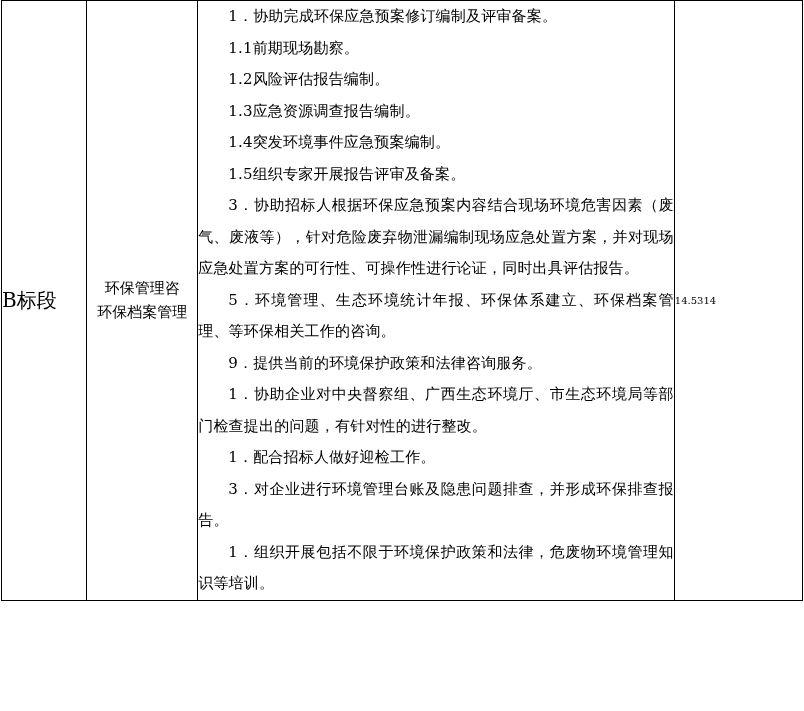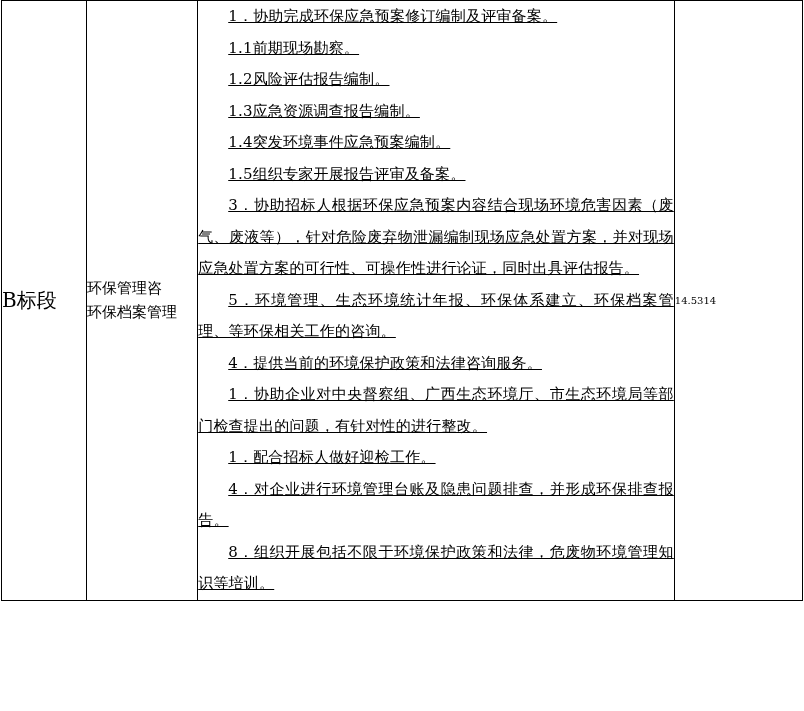--- a/index.html
+++ b/index.html
@@ -29,20 +29,21 @@
     border: 1px solid #000000;
     vertical-align: middle;
     padding: 0;
   }
   td.col-lot {
     width: 84px;
     font-size: 20px;
   }
   td.col-name {
     width: 110px;
+    text-align: center;
     font-size: 15px;
     line-height: 24px;
   }
   td.col-content {
     width: 475px;
     padding: 6px 10px 8px 10px;
     vertical-align: top;
   }
   td.col-amount {
     width: 127px;
@@ -56,21 +57,20 @@
   }
   .content-list li {
     font-size: 15px;
     line-height: 31.5px;
     text-align: justify;
     text-justify: inter-ideograph;
     text-indent: 2em;
     margin: 0;
     padding: 0;
     letter-spacing: 0.2px;
-    text-decoration: underline;
   }
   .name-line {
     display: block;
   }
 </style>
 </head>
 <body>
 
 <div class="page">
   <table class="doc-table">
@@ -84,24 +84,24 @@
         <td class="col-content">
           <ul class="content-list">
             <li>1．协助完成环保应急预案修订编制及评审备案。</li>
             <li>1.1前期现场勘察。</li>
             <li>1.2风险评估报告编制。</li>
             <li>1.3应急资源调查报告编制。</li>
             <li>1.4突发环境事件应急预案编制。</li>
             <li>1.5组织专家开展报告评审及备案。</li>
             <li>3．协助招标人根据环保应急预案内容结合现场环境危害因素（废气、废液等），针对危险废弃物泄漏编制现场应急处置方案，并对现场应急处置方案的可行性、可操作性进行论证，同时出具评估报告。</li>
             <li>5．环境管理、生态环境统计年报、环保体系建立、环保档案管理、等环保相关工作的咨询。</li>
-            <li>4．提供当前的环境保护政策和法律咨询服务。</li>
+            <li>9．提供当前的环境保护政策和法律咨询服务。</li>
             <li>1．协助企业对中央督察组、广西生态环境厅、市生态环境局等部门检查提出的问题，有针对性的进行整改。</li>
             <li>1．配合招标人做好迎检工作。</li>
-            <li>4．对企业进行环境管理台账及隐患问题排查，并形成环保排查报告。</li>
-            <li>8．组织开展包括不限于环境保护政策和法律，危废物环境管理知识等培训。</li>
+            <li>3．对企业进行环境管理台账及隐患问题排查，并形成环保排查报告。</li>
+            <li>1．组织开展包括不限于环境保护政策和法律，危废物环境管理知识等培训。</li>
           </ul>
         </td>
         <td class="col-amount">14.5314</td>
       </tr>
     </tbody>
   </table>
 </div>
 
 </body></html>

